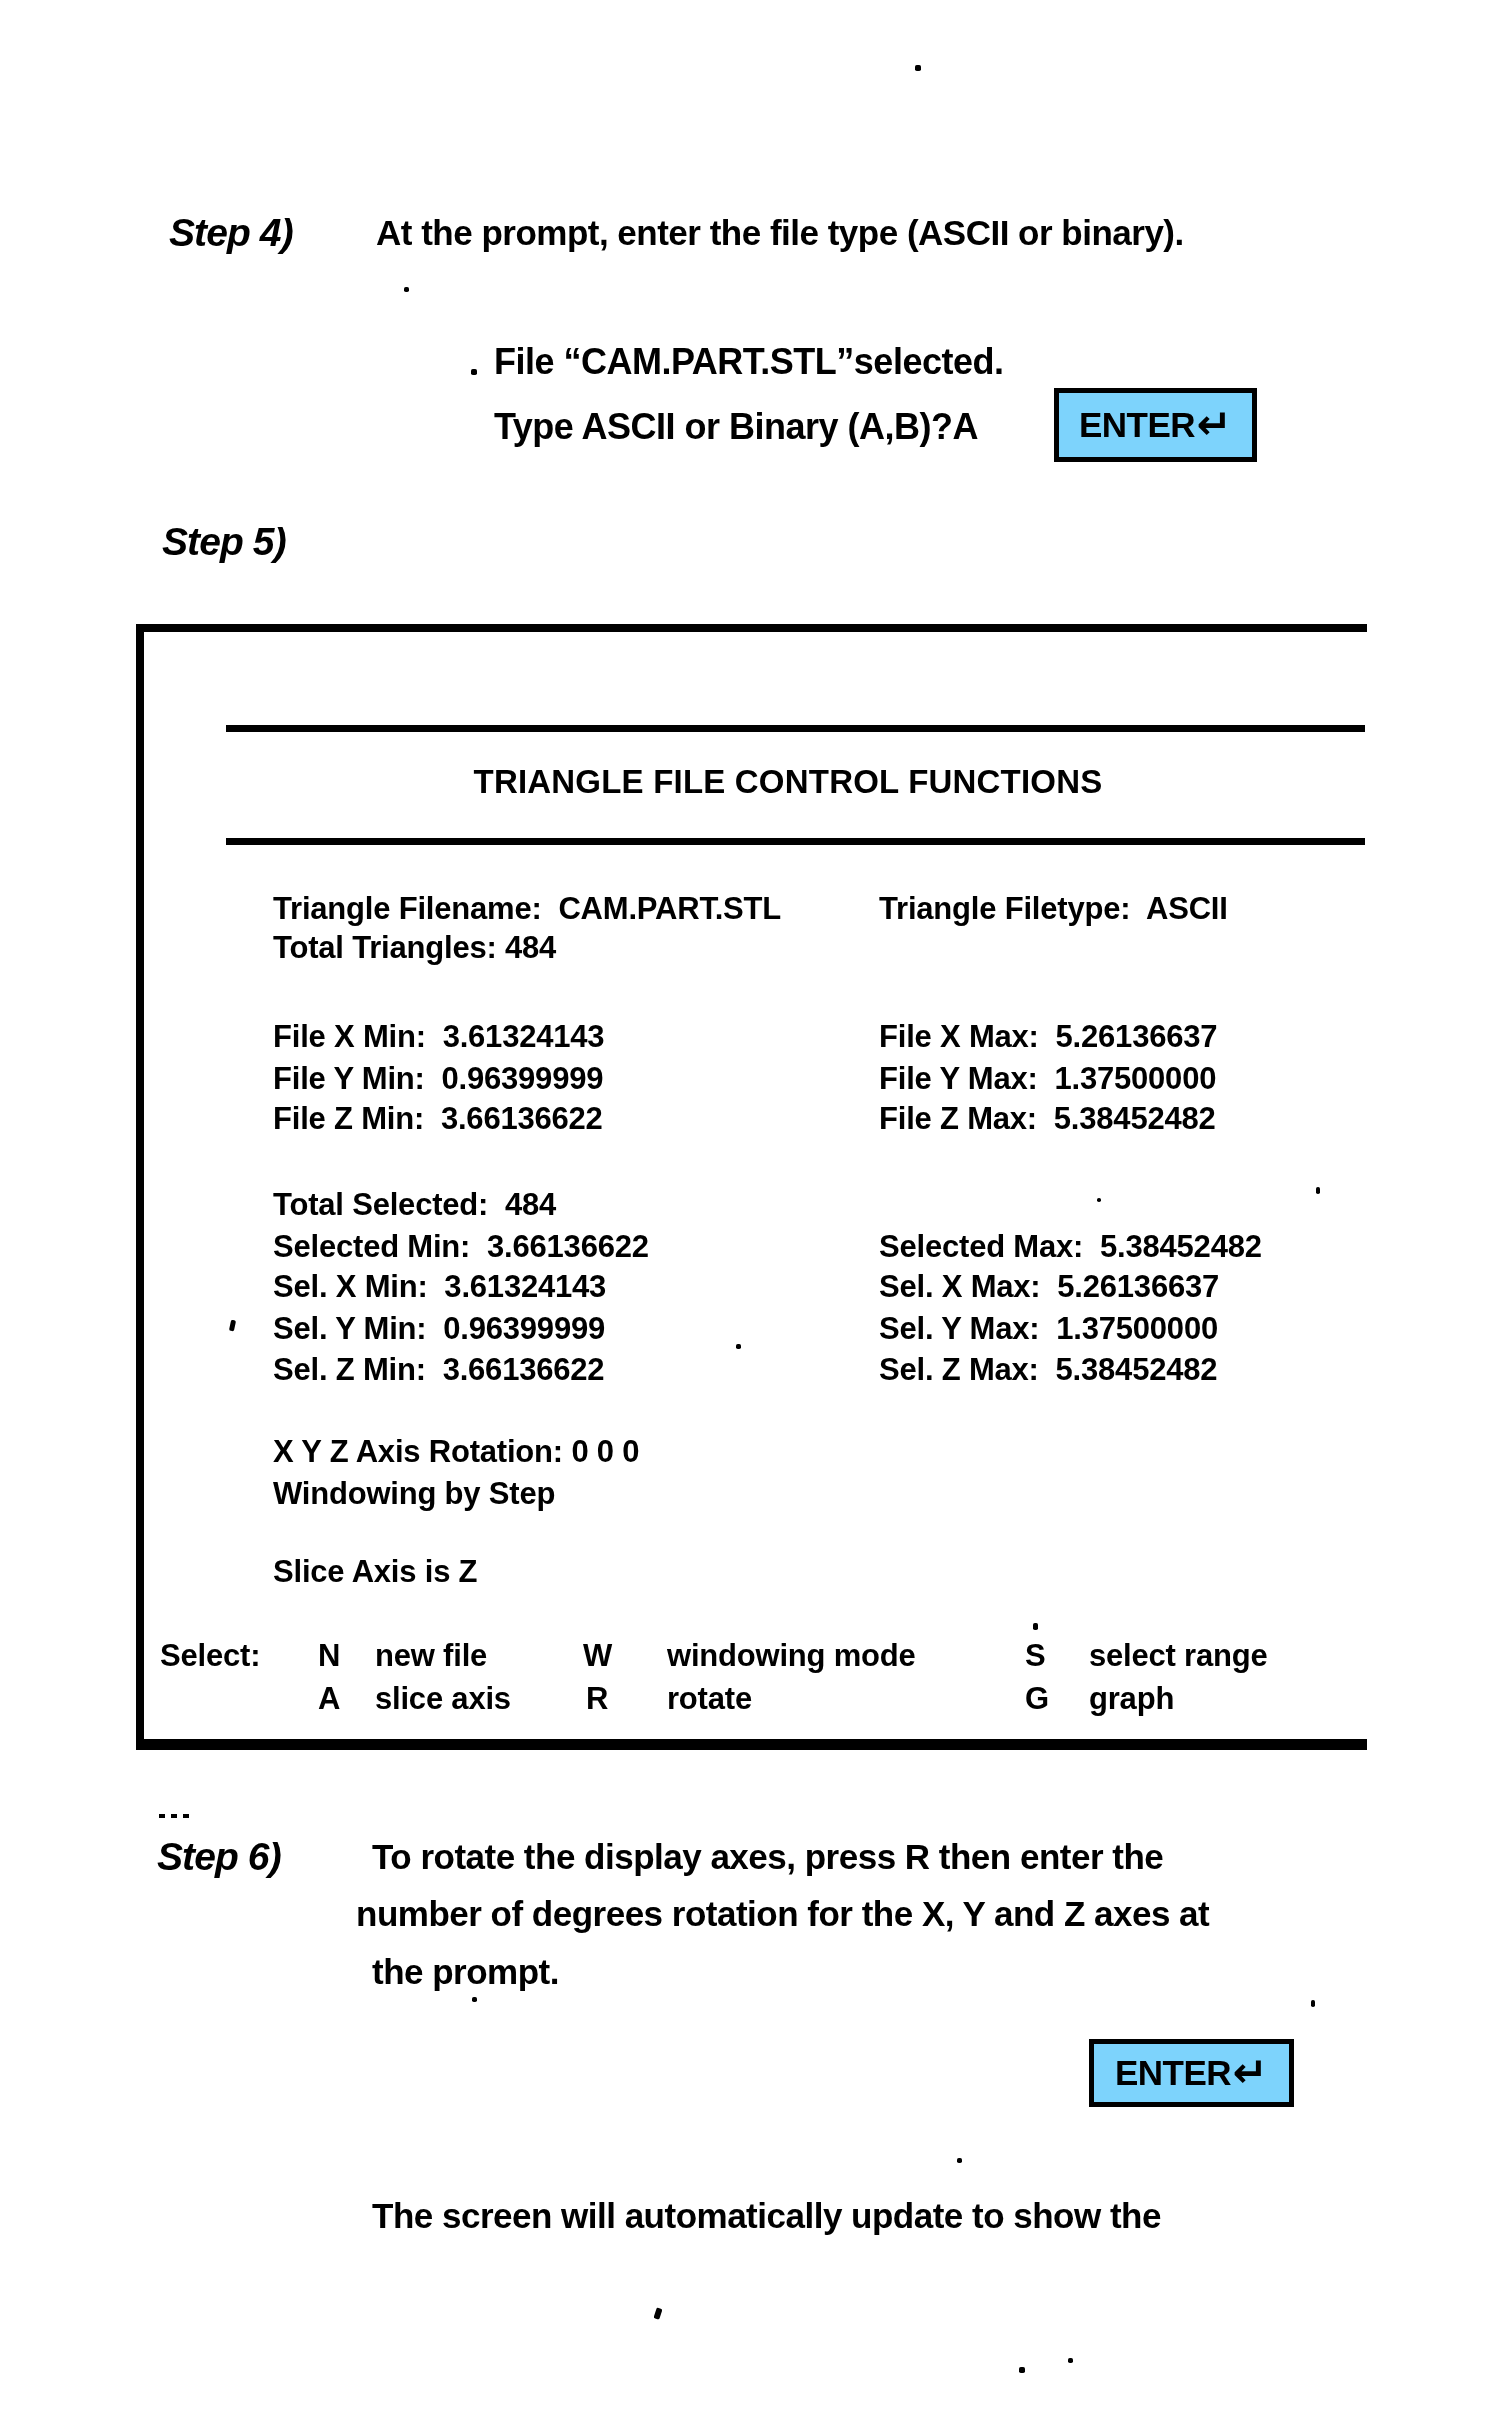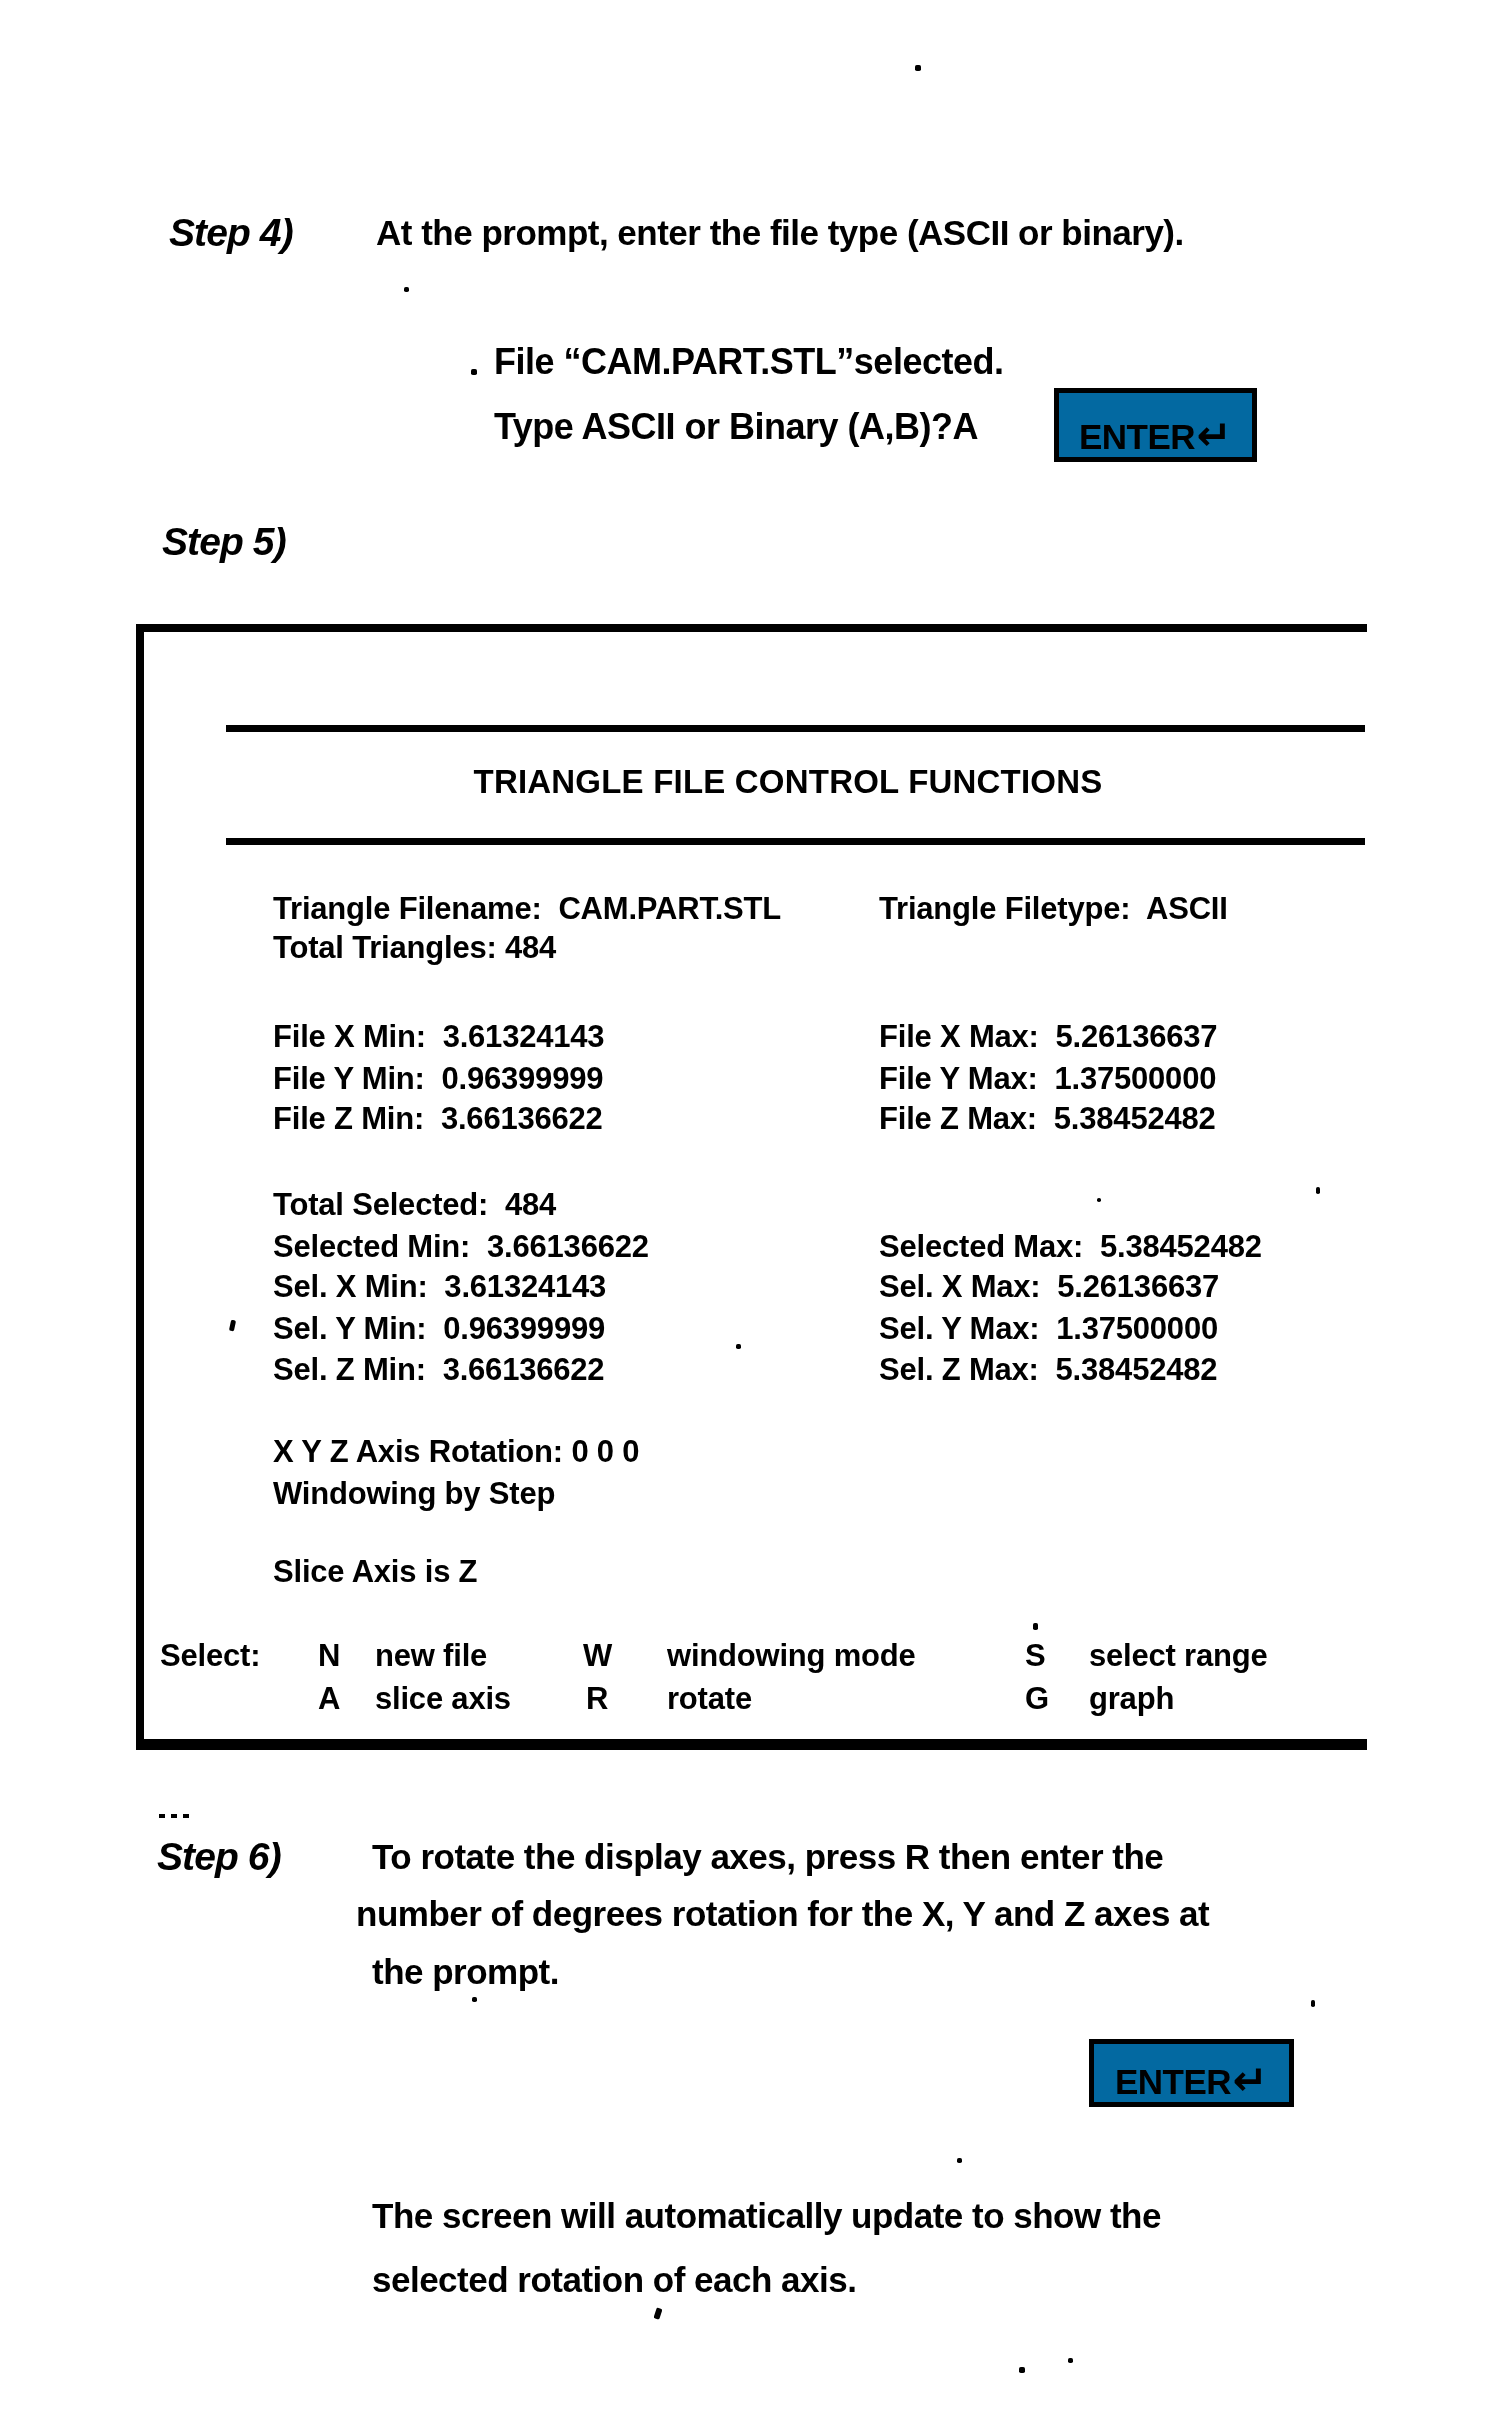--- a/index.html
+++ b/index.html
@@ -20,22 +20,22 @@
     line-height:1.15;
   }
   .steplabel{font-size:39px;font-style:italic;letter-spacing:-0.9px;}
   .body{font-size:35px;}
   .prompt{font-size:36px;}
   .scr{font-size:31px;letter-spacing:-0.2px;}
   .title{font-size:33px;letter-spacing:0.2px;}
   .enterkey{
     position:absolute;
     border:5.5px solid #000;
-    display:flex;align-items:flex-end;justify-content:center;
-    background:#0369a1;
+    display:flex;align-items:center;justify-content:center;
+    background:#7dd3fc;
     box-sizing:border-box;
   }
   .enterkey .lbl{font-size:35px;font-weight:700;letter-spacing:-0.5px;}
   .enterkey .ret{font-size:42px;font-weight:700;margin-left:1.8px;line-height:1;}
   .screenbox{
     position:absolute;
     left:136px;top:624px;
     width:1304px;height:1126px;
     border-style:solid;border-color:#000;
     border-width:8.3px 8.3px 11px 8.3px;
@@ -111,21 +111,20 @@
   <div class="t body" style="left:372px;top:1837px;">To rotate the display axes, press R then enter the</div>
   <div class="t body" style="left:356px;top:1894px;">number of degrees rotation for the X, Y and Z axes at</div>
   <div class="t body" style="left:372px;top:1952px;">the prompt.</div>
 
   <div class="enterkey" style="left:1089px;top:2039px;width:205px;height:68px;">
     <span class="lbl">ENTER</span>
     <span class="ret">↵</span>
   </div>
 
   <div class="t body" style="left:372px;top:2196px;">The screen will automatically update to show the</div>
-  <div class="t body" style="left:372px;top:2260px;">selected rotation of each axis.</div>
 
   <div class="artifact" style="left:915px;top:65px;width:5.5px;height:5.5px;"></div>
   <div class="artifact" style="left:404px;top:287px;width:4.6px;height:4.6px;"></div>
   <div class="artifact" style="left:471px;top:369px;width:5.5px;height:5.5px;"></div>
   <div class="artifact" style="left:1097px;top:1198px;width:3.7px;height:3.7px;"></div>
   <div class="artifact" style="left:1316px;top:1187px;width:3.7px;height:7.4px;"></div>
   <div class="artifact" style="left:230px;top:1320px;width:4.6px;height:11px;transform:rotate(12deg);"></div>
   <div class="artifact" style="left:736px;top:1344px;width:4.6px;height:4.6px;"></div>
   <div class="artifact" style="left:1033px;top:1623px;width:4.6px;height:7.4px;"></div>
   <div class="dashes" style="left:159px;top:1814px;"></div>

